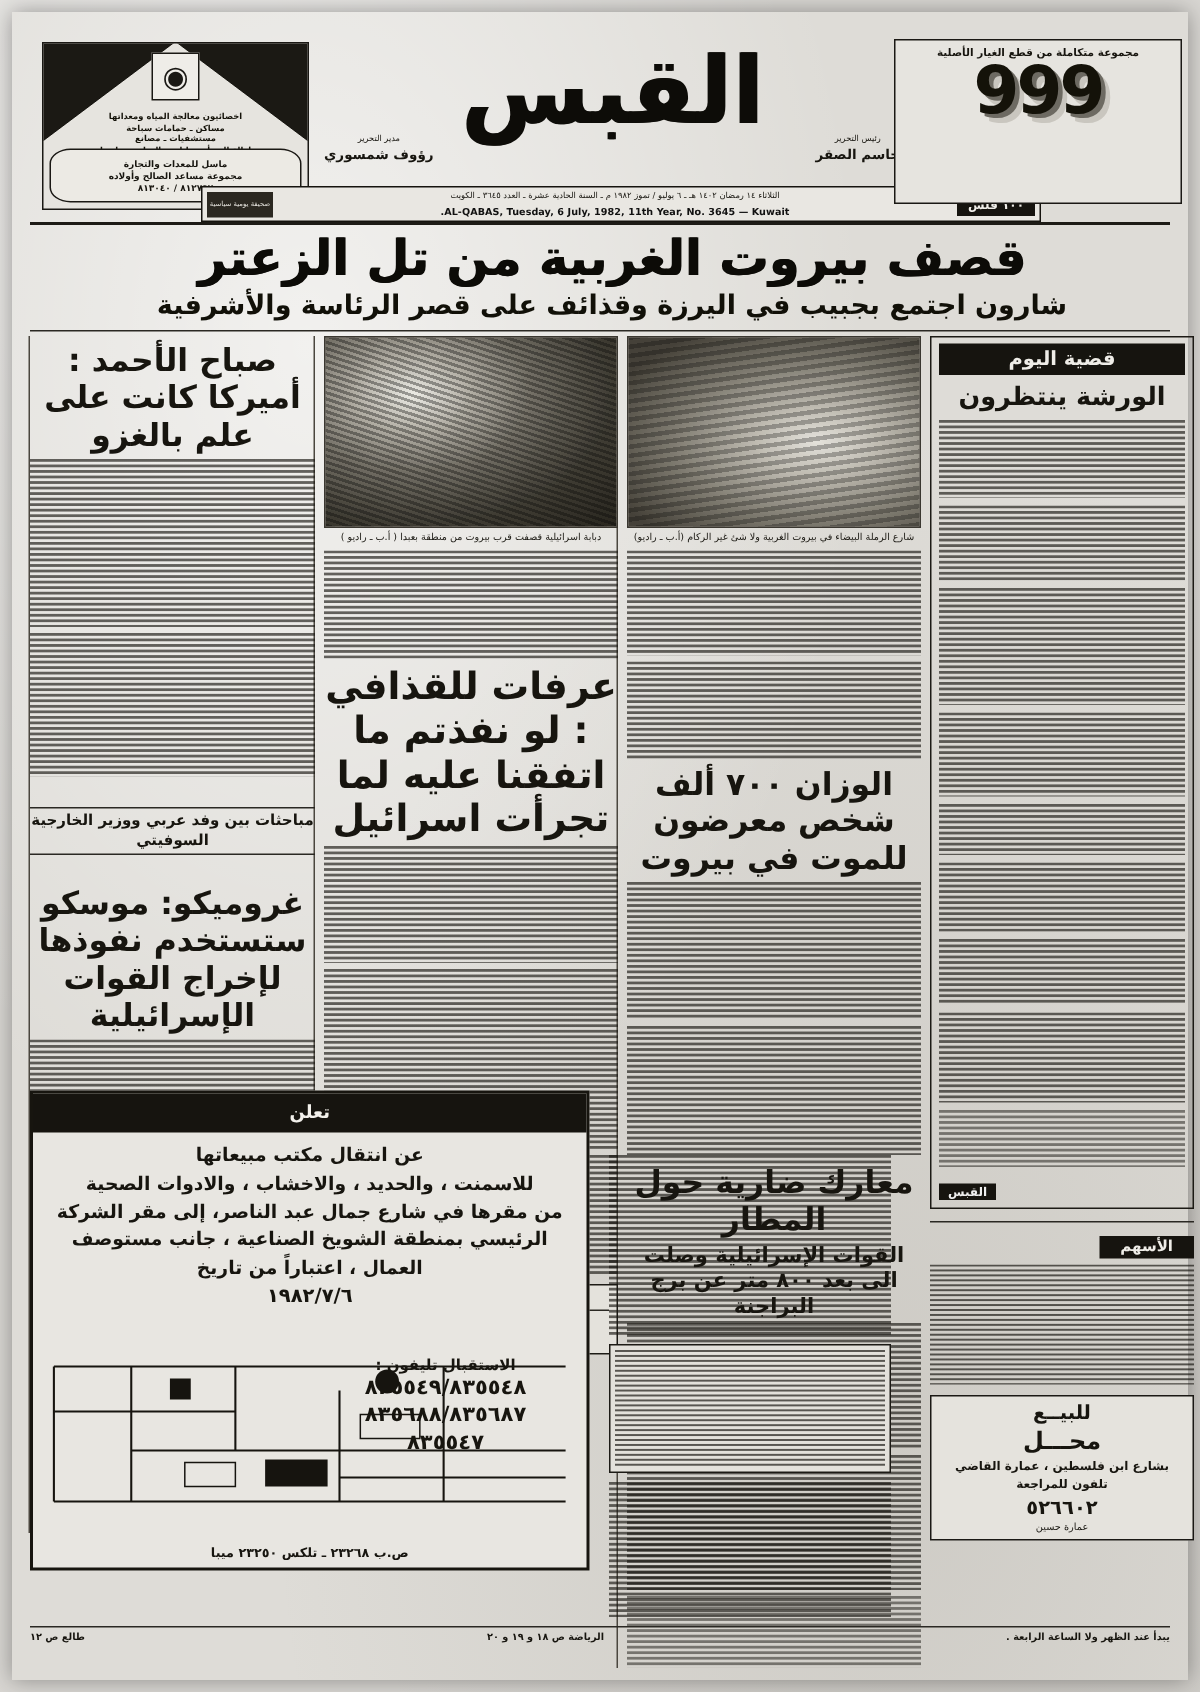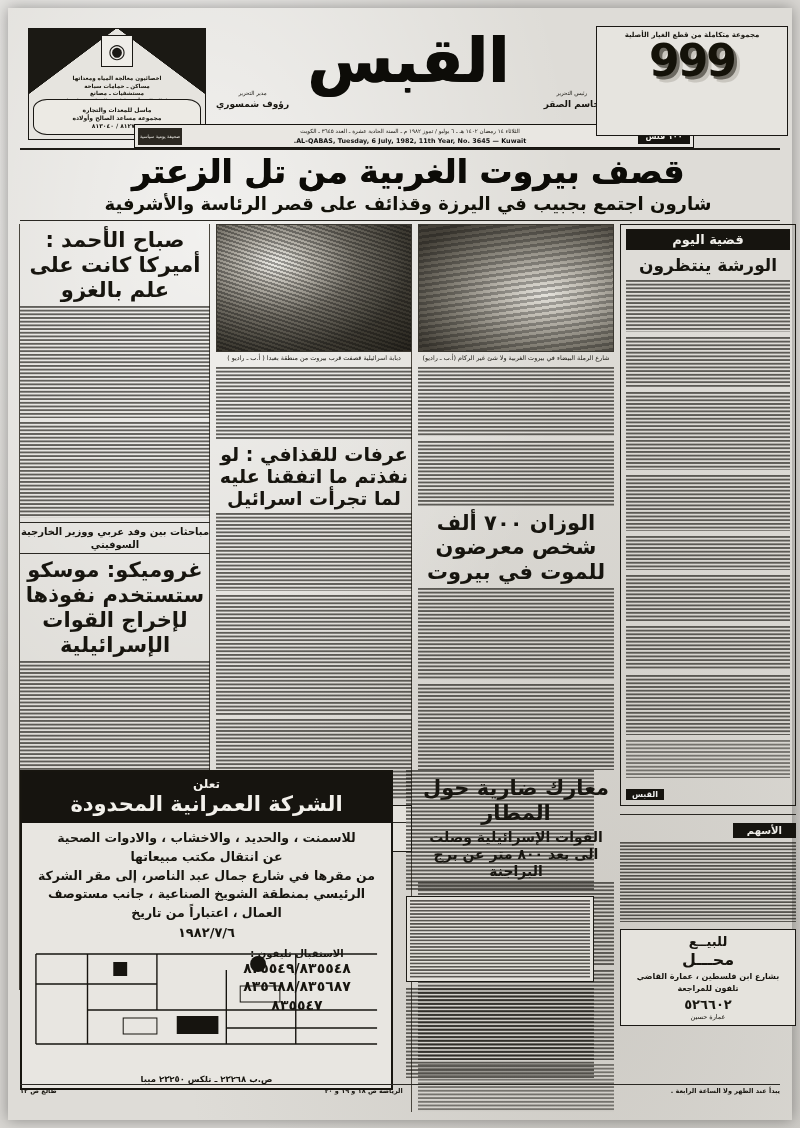--- a/index.html
+++ b/index.html
@@ -152,26 +152,26 @@
   }
   .opinion-title {
     font-size:17px; font-weight:bold; text-align:center; margin:4px 0 5px;
     letter-spacing:2px;
   }
 
   .sec-head {
     font-size:15px; font-weight:bold; line-height:1.18; text-align:center;
     margin:4px 0 3px;
   }
-  .sec-head.big { font-size:19px; }
+  .sec-head.big { font-size:25px; }
   .sec-head.xl  { font-size:21px; letter-spacing:-.3px;}
   .kicker {
     font-size:10px; font-weight:bold; text-align:center; line-height:1.3;
     border-top:1px solid #2a2823; border-bottom:1px solid #2a2823;
-    padding:2px 0; margin:4px 0;
+    padding:2px 0; margin:20px 0;
   }
 
   
   .photo {
     position:relative; box-sizing:border-box; border:1px solid #3a3730;
     background:#9b978e; overflow:hidden;
   }
   .photo::before{
     content:""; position:absolute; inset:0;
     background:
@@ -194,21 +194,21 @@
   .mini-row { display:flex; justify-content:space-between; font-size:7.4px; font-weight:bold; padding:.4px 3px; }
   .mini-row .dots { flex:1; border-bottom:1px dotted #4a463e; margin:0 3px; transform:translateY(-2px); }
 
   .promo-box { border:1.2px solid #1c1a15; box-sizing:border-box; padding:4px 5px; background:#e4e2dc; text-align:center;}
   .promo-t { font-size:8.5px; font-weight:bold; border-bottom:1px solid #2a2823; padding-bottom:2px; margin-bottom:2px;}
   .promo-l { font-size:8px; font-weight:bold; line-height:1.4;}
   .promo-p { font-size:7.5px; font-weight:bold; margin-top:2px;}
 
   
   .bigad {
-    position:absolute; left:12px; top:762px; width:373px; height:320px;
+    position:absolute; left:12px; top:719px; width:373px; height:320px;
     border:2px solid #17150f; box-sizing:border-box; background:#e8e6e1;
   }
   .bigad-band { background:#16140f; color:#f2f0eb; padding:5px 0 7px; text-align:center;}
   .bigad-band .s1 { font-size:12px; font-weight:bold; letter-spacing:1px;}
   .bigad-band .s2 { font-size:21px; font-weight:bold; letter-spacing:.5px; margin-top:1px;}
   .bigad-body { padding:6px 9px 0; text-align:center;}
   .bigad-body .l { font-size:12.5px; font-weight:bold; line-height:1.5; }
   .bigad-body .date { font-size:13px; font-weight:bold; margin-top:2px; letter-spacing:1px;}
 
   .map-area { position:absolute; left:6px; right:6px; bottom:30px; height:118px; }
@@ -410,25 +410,24 @@
                 <span>٣ر٢٠</span>
               </div>
         </div>
       </div>
     </div>
   </div>
 
   <div class="bigad rtl">
     <div class="bigad-band">
       <div class="s1">تعلن</div>
-      <div class="s2">الشركة العمرانية المحدودة</div>
     </div>
     <div class="bigad-body">
+      <div class="l">عن انتقال مكتب مبيعاتها</div>
       <div class="l">للاسمنت ، والحديد ، والاخشاب ، والادوات الصحية</div>
-      <div class="l">عن انتقال مكتب مبيعاتها</div>
       <div class="l">من مقرها في شارع جمال عبد الناصر، إلى مقر الشركة</div>
       <div class="l">الرئيسي بمنطقة الشويخ الصناعية ، جانب مستوصف</div>
       <div class="l">العمال ، اعتباراً من تاريخ</div>
       <div class="date">١٩٨٢/٧/٦</div>
     </div>
 
     <div class="phones">
       <div class="lbl">الاستقبال تليفون :</div>
       <div class="num">٨٣٥٥٤٩/٨٣٥٥٤٨</div>
       <div class="num">٨٣٥٦٨٨/٨٣٥٦٨٧</div>

